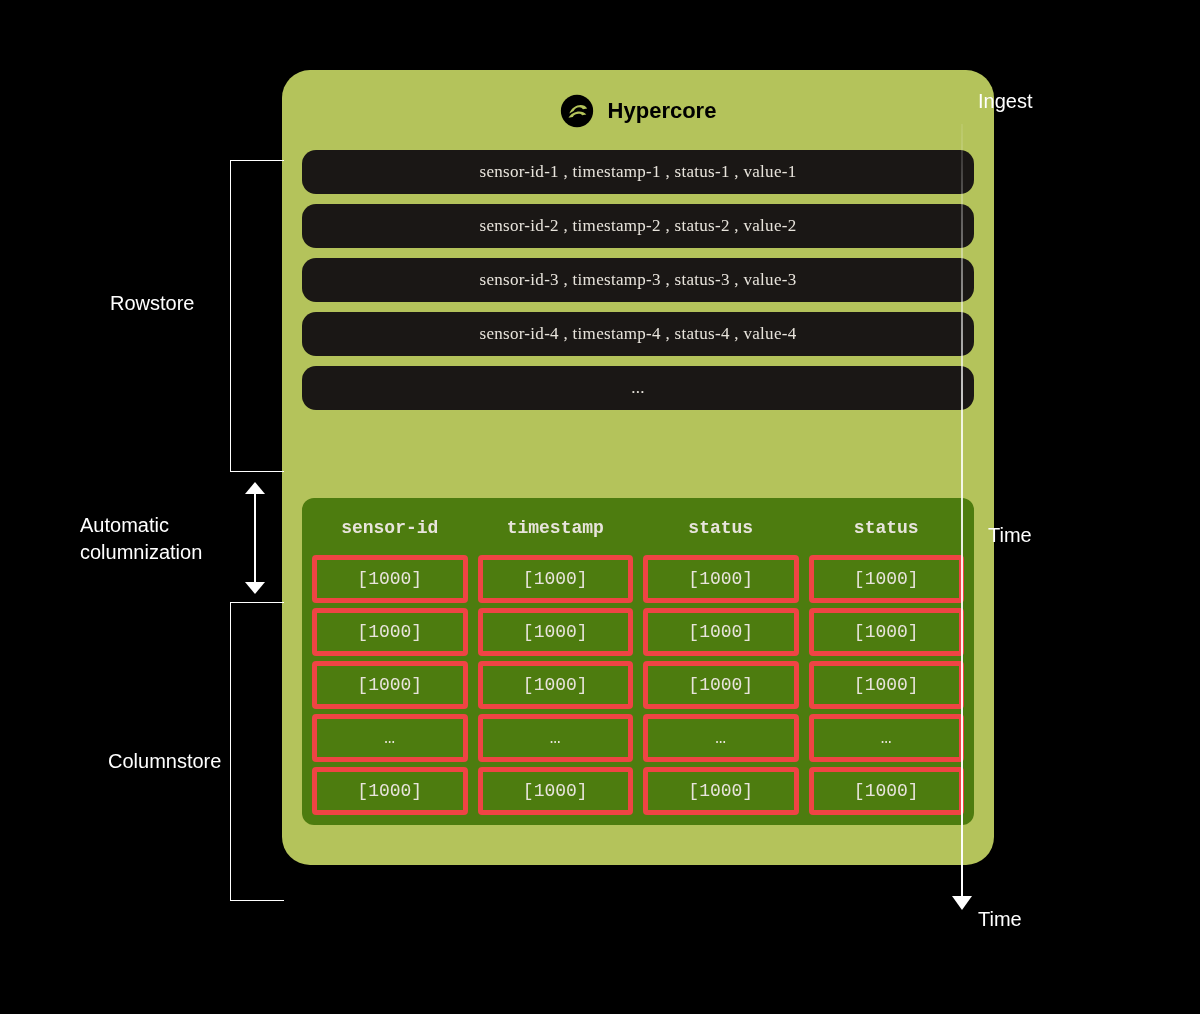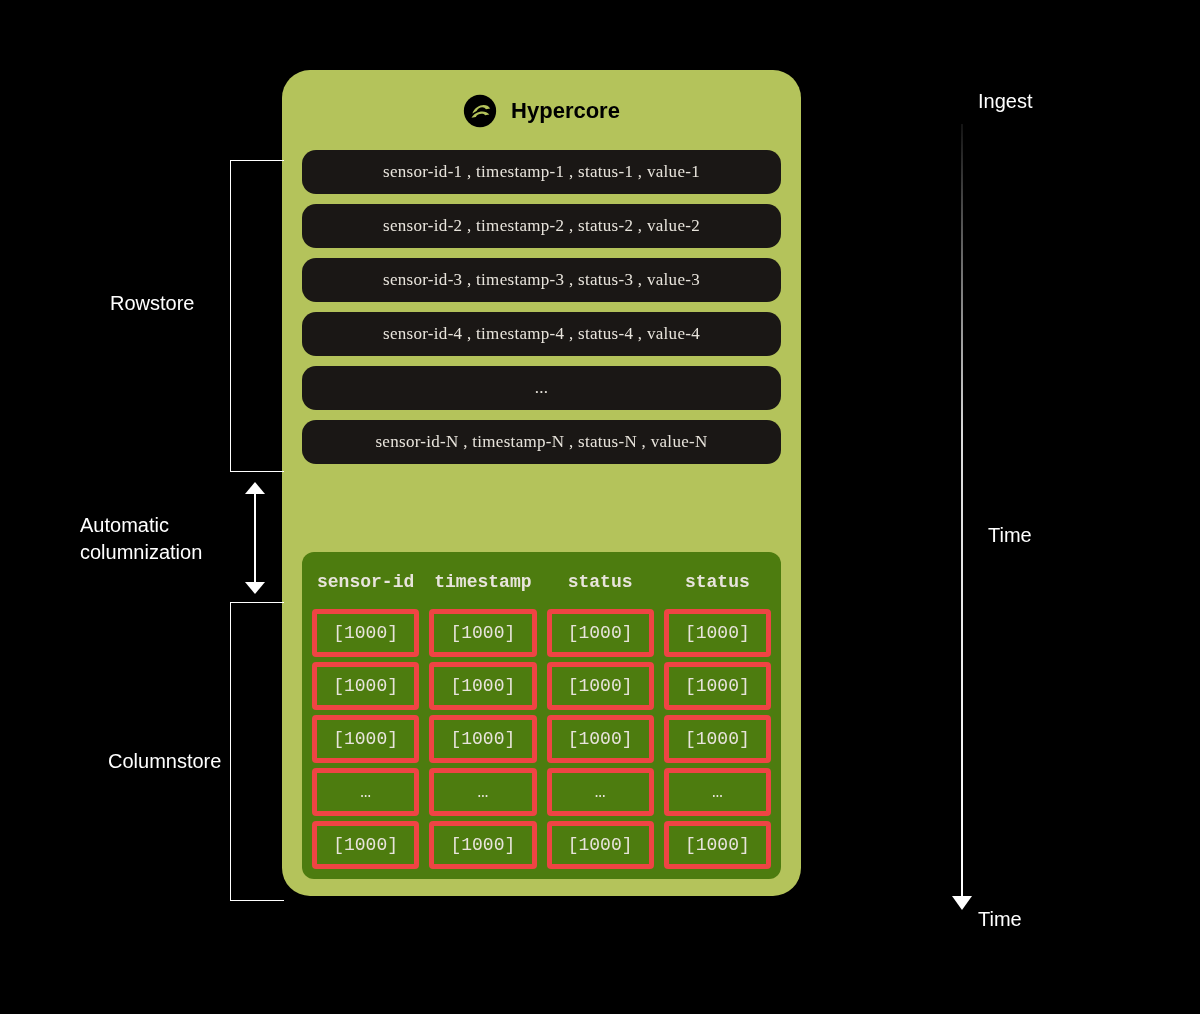--- a/index.html
+++ b/index.html
@@ -9,24 +9,24 @@
     height: 1014px;
     position: relative;
     font-family: -apple-system, BlinkMacSystemFont, "Segoe UI", Helvetica, Arial, sans-serif;
     color: #fff;
   }
 
   .container {
     position: absolute;
     left: 282px;
     top: 70px;
-    width: 519px;
+    width: 712px;
     background: #b4c35b;
     border-radius: 28px;
-    padding: 24px 20px 17px 20px;
+    padding: 24px 20px 40px 20px;
   }
 
   .header {
     display: flex;
     align-items: center;
     justify-content: center;
     gap: 14px;
     margin-bottom: 22px;
   }
   .logo {
@@ -202,21 +202,20 @@
     </span>
     <span class="header-title">Hypercore</span>
   </div>
 
   <div>
     <div class="row-block">sensor-id-1 , timestamp-1 , status-1 , value-1</div>
     <div class="row-block">sensor-id-2 , timestamp-2 , status-2 , value-2</div>
     <div class="row-block">sensor-id-3 , timestamp-3 , status-3 , value-3</div>
     <div class="row-block">sensor-id-4 , timestamp-4 , status-4 , value-4</div>
     <div class="row-block">...</div>
-    <div class="row-block">sensor-id-N , timestamp-N , status-N , value-N</div>
   </div>
 
   <div class="gap"></div>
 
   <div class="col-section">
     <div class="col-grid">
       <div class="col-head">sensor-id</div>
       <div class="col-head">timestamp</div>
       <div class="col-head">status</div>
       <div class="col-head">status</div>

